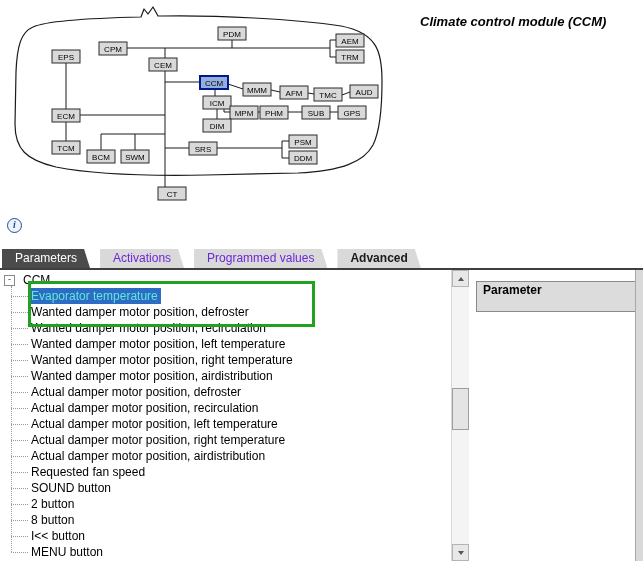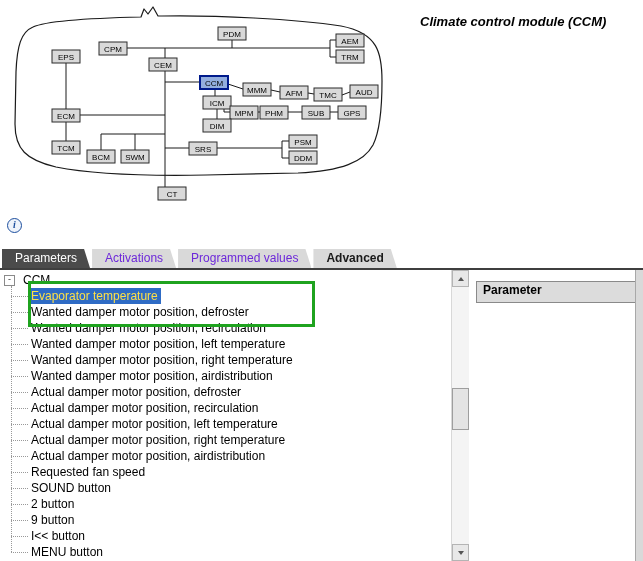--- a/index.html
+++ b/index.html
@@ -14,21 +14,21 @@
   .mod{fill:#d9d9d9;stroke:#2b2b2b;stroke-width:1;}
   .mod.hl{fill:#93aede;stroke:#001a8c;stroke-width:2;}
   .mod-label{font:8px "Liberation Sans",sans-serif;text-anchor:middle;fill:#000;}
   .page-title{position:absolute;left:420px;top:14px;font-size:13px;font-weight:bold;white-space:nowrap;font-style:italic;}
   .info-icon{
     position:absolute;left:7px;top:218px;width:13px;height:13px;border-radius:50%;
     border:1px solid #1d4f9e;color:#1d4f9e;font:italic bold 10px "Liberation Serif",serif;
     text-align:center;line-height:12px;background:#eef3fb;
   }
   
-  .tab-bar{position:absolute;left:0;top:249px;height:19px;display:flex;gap:2px;padding-left:2px;}
+  .tab-bar{position:absolute;left:0;top:249px;height:19px;display:flex;gap:10px;padding-left:2px;}
   .tab{
     height:19px;line-height:19px;padding:0 13px;font-size:12px;background:#d9d9d9;color:#6d28d9;
     clip-path:polygon(0 0, calc(100% - 6px) 0, 100% 100%, 0 100%);
     cursor:default;white-space:nowrap;
   }
   .tab.active{background:#4b4b4b;color:#fff;}
   .tab.strong{color:#1a1a1a;font-weight:bold;text-align:right;}
   .tab-underline{position:absolute;left:0;right:0;top:268px;height:2px;background:#3f3f3f;}
   
   .content{position:absolute;left:0;right:0;top:270px;bottom:0;}
@@ -37,33 +37,33 @@
   .tree-vline{position:absolute;left:11px;top:16px;height:266px;border-left:1px dotted #999;}
   .tree-root{height:16px;display:flex;align-items:center;padding-left:4px;position:relative;}
   .expand-box{
     width:9px;height:9px;border:1px solid #8a8a8a;background:#fff;font-size:9px;line-height:7px;
     text-align:center;color:#333;margin-right:6px;flex:none;
   }
   .root-label{font-size:12px;padding:1px 2px;}
   .tree-row{height:16px;display:flex;align-items:center;white-space:nowrap;position:relative;}
   .stub{width:17px;margin-left:11px;border-top:1px dotted #999;height:0;flex:none;}
   .tree-label{font-size:12px;padding:1px 3px;}
-  .tree-label.selected{background:#2e6bc5;color:#fde047;text-align:right;}
+  .tree-label.selected{background:#2e6bc5;color:#5eead4;text-align:right;}
   
   .scrollbar{position:absolute;left:451px;top:0;bottom:0;width:17px;background:#f4f4f4;border-left:1px solid #d8d8d8;}
   .sb-btn{position:absolute;left:0;width:15px;height:15px;background:#e8e8e8;border:1px solid #b4b4b4;display:flex;align-items:center;justify-content:center;}
   .sb-btn.up{top:0;}
   .sb-btn.down{bottom:0;}
   .tri-up{width:0;height:0;border-left:3px solid transparent;border-right:3px solid transparent;border-bottom:4px solid #555;}
   .tri-down{width:0;height:0;border-left:3px solid transparent;border-right:3px solid transparent;border-top:4px solid #555;}
   .sb-thumb{position:absolute;left:0;width:15px;top:118px;height:40px;background:#e4e4e4;border:1px solid #9e9e9e;}
   
   .right-panel{position:absolute;left:476px;right:7px;top:0;bottom:0;background:#fff;}
   .param-header{
-    position:absolute;left:0;right:0;top:11px;height:22px;background:#dcdcdc;border:1px solid #8a8a8a;
+    position:absolute;left:0;right:0;top:11px;height:31px;background:#dcdcdc;border:1px solid #8a8a8a;
     font-size:12px;font-weight:bold;line-height:17px;padding-left:6px;box-sizing:border-box;
   }
   .edge-strip{position:absolute;right:0;top:0;bottom:0;width:7px;background:#d9d9d9;border-left:1px solid #a8a8a8;}
   
   .annotation-rect{
     position:absolute;left:28px;top:281px;width:281px;height:40px;
     border:3px solid #1fa31f;z-index:5;pointer-events:none;
   }
 </style>
 </head>
@@ -280,21 +280,21 @@
           <div class="tree-row">
             <span class="stub"></span>
             <span class="tree-label">SOUND button</span>
           </div>
           <div class="tree-row">
             <span class="stub"></span>
             <span class="tree-label">2 button</span>
           </div>
           <div class="tree-row">
             <span class="stub"></span>
-            <span class="tree-label">9 button</span>
+            <span class="tree-label">8 button</span>
           </div>
           <div class="tree-row">
             <span class="stub"></span>
             <span class="tree-label">I&lt;&lt; button</span>
           </div>
           <div class="tree-row">
             <span class="stub"></span>
             <span class="tree-label">MENU button</span>
           </div>
         </div>

